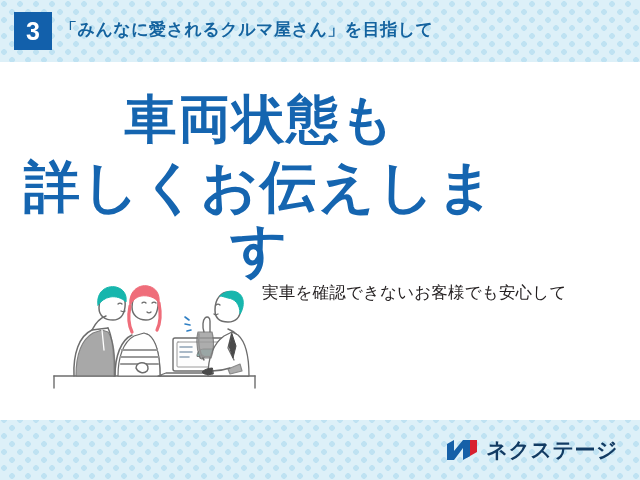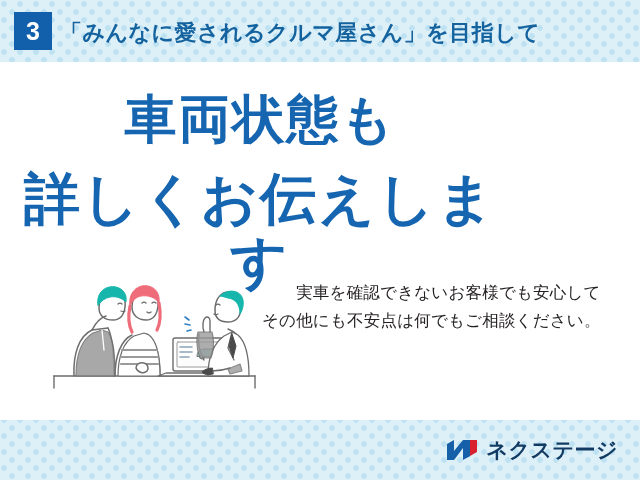--- a/index.html
+++ b/index.html
@@ -22,36 +22,36 @@
   }
   .badge{
     position:absolute;left:14px;top:12px;width:38px;height:38px;
     background:#1260ab;color:#ffffff;
     font-size:25px;font-weight:bold;
     display:flex;align-items:center;justify-content:center;
     letter-spacing:0;
   }
   .header-title{
     position:absolute;left:60px;top:18px;
-    font-size:22px;font-weight:bold;color:#14639f;
+    font-size:17px;font-weight:bold;color:#14639f;
     letter-spacing:0.5px;white-space:nowrap;
   }
   
   .panel{
     position:absolute;left:0;top:62px;width:640px;height:358px;
     background:#ffffff;
   }
   .headline{
     position:absolute;left:0;top:28px;width:520px;
     text-align:center;color:#1565b0;
     font-weight:bold;line-height:1.12;
     letter-spacing:2px;
   }
   .headline .l1{display:block;font-size:52px;}
-  .headline .l2{display:block;font-size:56px;margin-top:20px;}
+  .headline .l2{display:block;font-size:56px;margin-top:8px;}
   
   .lower{
     position:absolute;left:0;top:208px;width:517px;height:140px;text-align:right;
   }
   .illustration{
     position:absolute;left:52px;top:2px;width:205px;height:118px;
   }
   .body-text{
     position:absolute;left:262px;top:8px;
     color:#231f20;font-size:16.5px;line-height:1.72;
@@ -156,21 +156,20 @@
             <path d="M160 96 C156 96 152 98 150 100 C152 103 157 103 161 102 Z" fill="#4a4a4a" stroke="#4a4a4a" stroke-width="1"></path>
             <path d="M188 92 L176 97 L178 102 L190 99 Z" fill="#9a9a9a" stroke="#6d6d6d" stroke-width="1.2" opacity="0.8"></path>
 
             <path d="M137 48 L133 45 M138 53 L133 52 M139 58 L135 59" stroke="#2f7fc4" stroke-width="1.6"></path>
           </g>
         </svg>
       </div>
 
       <div class="body-text">
         <span class="bl">実車を確認できないお客様でも安心して</span>
-        <span class="bl">その他にも不安点は何でもご相談ください。</span>
       </div>
 
     </div>
   </div>
 
   <div class="footer">
     <div class="logo">
       <svg width="34" height="24" viewBox="0 0 34 24" xmlns="http://www.w3.org/2000/svg">
         <path d="M1 22 L1 6 L8 2 L8 13 L17 2 L24 2 L24 18 L17 22 L17 10 L8 22 Z" fill="#1560a8"></path>
         <path d="M24 2 L31 2 L31 14 L24 18 Z" fill="#d8202f"></path>

